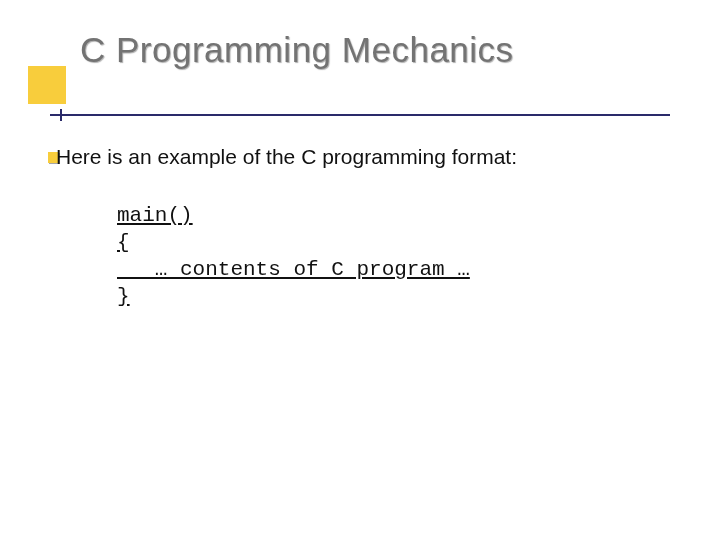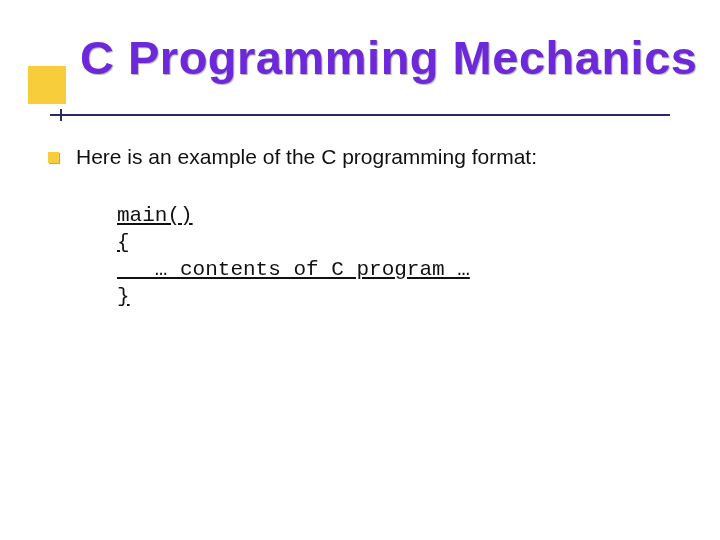--- a/index.html
+++ b/index.html
@@ -17,23 +17,23 @@
     top: 66px;
     left: 28px;
     width: 38px;
     height: 38px;
     background: #f8cd3c;
   }
   .title {
     position: absolute;
     top: 30px;
     left: 80px;
-    font-size: 47px;
-    font-weight: 700;
-    color: #6d28d9;
+    font-size: 35px;
+    font-weight: 400;
+    color: #737373;
     letter-spacing: 0.5px;
     text-shadow: 1px 1px 1px rgba(120,120,120,0.6);
   }
   .divider {
     position: absolute;
     top: 114px;
     left: 50px;
     width: 620px;
     height: 2px;
     background: #2a2a6a;
@@ -51,21 +51,21 @@
     top: 152px;
     left: 48px;
     width: 11px;
     height: 11px;
     background: #f8cd3c;
     box-shadow: 0.7px 0.7px 0.5px rgba(0,0,0,0.35);
   }
   .body-text {
     position: absolute;
     top: 145px;
-    left: 76px;
+    left: 56px;
     font-size: 21px;
     color: #111;
   }
   .code-block {
     position: absolute;
     top: 203px;
     left: 117px;
     font-family: "Courier New", Courier, monospace;
     font-size: 21px;
     color: #111;

